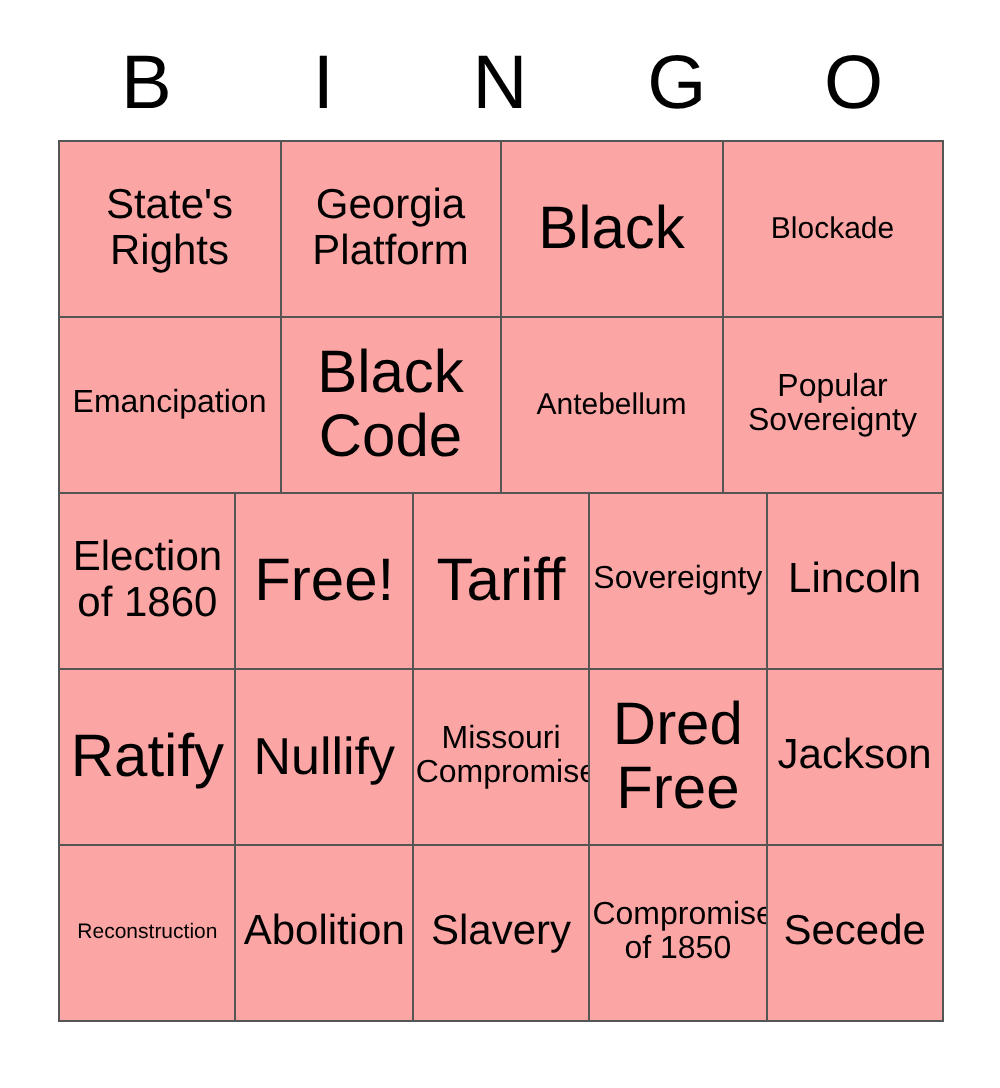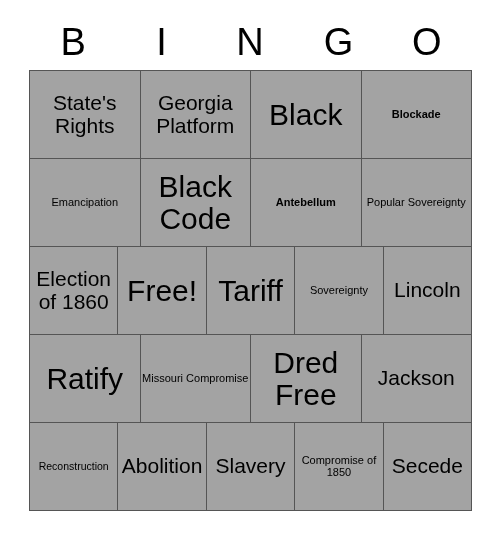--- a/index.html
+++ b/index.html
@@ -53,36 +53,36 @@
     width: 88px;
     min-width: 0;
     border-right: 1px solid #555555;
     border-bottom: 1px solid #555555;
     box-sizing: border-box;
     display: flex;
     align-items: center;
     justify-content: flex-start;
     text-align: center;
     padding: 1px 1px;
-    background: #a3a3a3;
+    background: #fca5a5;
     overflow: hidden;
   }
   .cell-text {
     display: block;
     width: 100%;
     line-height: 1.06;
     word-break: normal;
     hyphens: none;
   }
   
   .fs-xl .cell-text { font-size: 30px; }
   .fs-lg .cell-text { font-size: 26px; }
   .fs-md .cell-text { font-size: 21px; }
-  .fs-sm .cell-text { font-size: 11px; font-weight: bold; }
-  .fs-xs .cell-text { font-size: 11px; }
+  .fs-sm .cell-text { font-size: 15px; }
+  .fs-xs .cell-text { font-size: 16px; }
   .fs-xxs .cell-text { font-size: 10.5px; }
 </style>
 </head>
 <body>
 
 <div id="bingo-card">
 
   <div id="header-row">
     <div class="header-letter">B</div>
     <div class="header-letter">I</div>
@@ -138,20 +138,23 @@
         </div>
       <div class="grid-cell fs-md">
           <span class="cell-text">Lincoln</span>
         </div>
     </div>
 
     <div class="grid-row">
       <div class="grid-cell fs-xl">
           <span class="cell-text">Ratify</span>
         </div>
+      <div class="grid-cell fs-lg">
+          <span class="cell-text">Nullify</span>
+        </div>
       <div class="grid-cell fs-xs">
           <span class="cell-text">Missouri Compromise</span>
         </div>
       <div class="grid-cell fs-xl">
           <span class="cell-text">Dred Free</span>
         </div>
       <div class="grid-cell fs-md">
           <span class="cell-text">Jackson</span>
         </div>
     </div>

